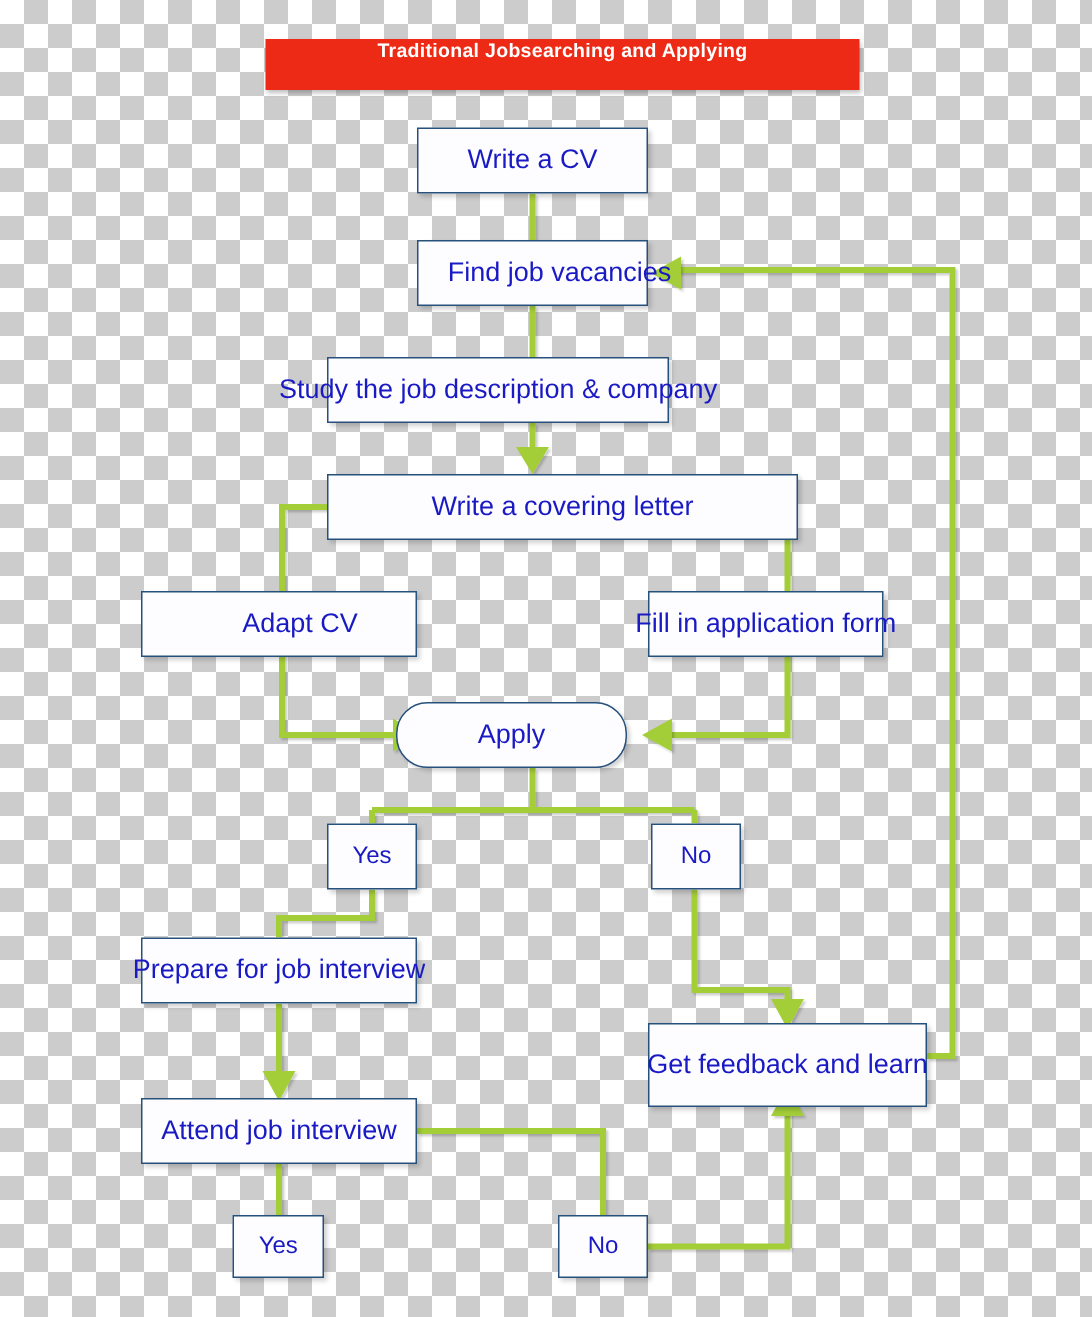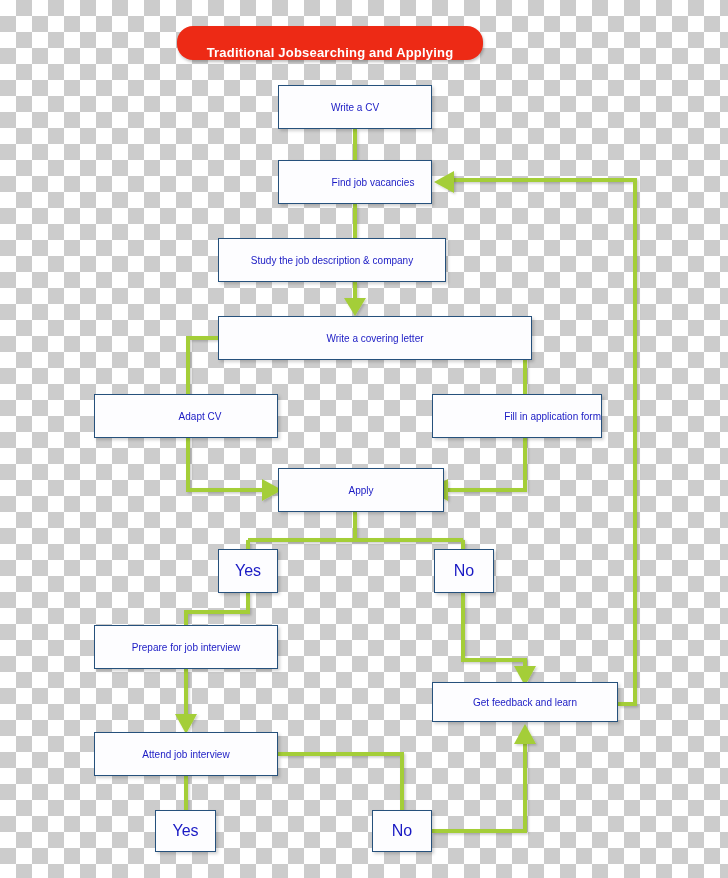--- a/index.html
+++ b/index.html
@@ -35,29 +35,28 @@
     height: 878px;
     z-index: 1;
     pointer-events: none;
   }
 
   
   .title-banner {
     position: absolute;
     left: 177px;
     top: 26px;
-    width: 306px;
+    width: 396px;
     height: 34px;
     background: #ed2a15;
     z-index: 3;
     display: flex;
-    align-items: flex-end;
+    align-items: flex-start;
     justify-content: center;
     box-shadow: 1px 2px 3px rgba(0,0,0,0.25);
-    border-radius: 16px;
   }
   .title-banner .title-text {
     color: #ffffff;
     font-size: 13px;
     font-weight: bold;
     letter-spacing: 0.2px;
     white-space: nowrap;
   }
 
   
@@ -67,21 +66,21 @@
     background: #fdfdff;
     border: 1.3px solid #26517c;
     display: flex;
     align-items: center;
     justify-content: center;
     z-index: 2;
     box-shadow: 2px 2px 3px rgba(0,0,0,0.18);
   }
   .node .node-label {
     color: #1a1ac4;
-    font-size: 10px;
+    font-size: 18px;
     line-height: 1.1;
     white-space: nowrap;
     text-align: center;
   }
   .node.small .node-label {
     font-size: 16px;
   }
 </style>
 </head>
 <body>
@@ -148,36 +147,36 @@
       </div>
       <div class="node" style="left: 218px; top: 238px; width: 228px; height: 44px;">
         <span class="node-label">Study the job description &amp; company</span>
       </div>
       <div class="node" style="left: 218px; top: 316px; width: 314px; height: 44px;">
         <span class="node-label">Write a covering letter</span>
       </div>
       <div class="node" style="left: 94px; top: 394px; width: 184px; height: 44px; padding-left: 28px;">
         <span class="node-label">Adapt CV</span>
       </div>
-      <div class="node" style="left: 432px; top: 394px; width: 170px; height: 44px; justify-content: flex-end;">
+      <div class="node" style="left: 432px; top: 394px; width: 157px; height: 44px;">
         <span class="node-label">Fill in application form</span>
       </div>
-      <div class="node" style="left: 278px; top: 468px; width: 166px; height: 44px;">
+      <div class="node" style="left: 264px; top: 468px; width: 154px; height: 44px; border-radius: 21px;">
         <span class="node-label">Apply</span>
       </div>
       <div class="node small" style="left: 218px; top: 549px; width: 60px; height: 44px;">
         <span class="node-label">Yes</span>
       </div>
       <div class="node small" style="left: 434px; top: 549px; width: 60px; height: 44px;">
         <span class="node-label">No</span>
       </div>
       <div class="node" style="left: 94px; top: 625px; width: 184px; height: 44px; justify-content: center;">
         <span class="node-label">Prepare for job interview</span>
       </div>
-      <div class="node" style="left: 432px; top: 682px; width: 186px; height: 40px;">
+      <div class="node" style="left: 432px; top: 682px; width: 186px; height: 56px;">
         <span class="node-label">Get feedback and learn</span>
       </div>
       <div class="node" style="left: 94px; top: 732px; width: 184px; height: 44px;">
         <span class="node-label">Attend job interview</span>
       </div>
       <div class="node small" style="left: 155px; top: 810px; width: 61px; height: 42px;">
         <span class="node-label">Yes</span>
       </div>
       <div class="node small" style="left: 372px; top: 810px; width: 60px; height: 42px;">
         <span class="node-label">No</span>

